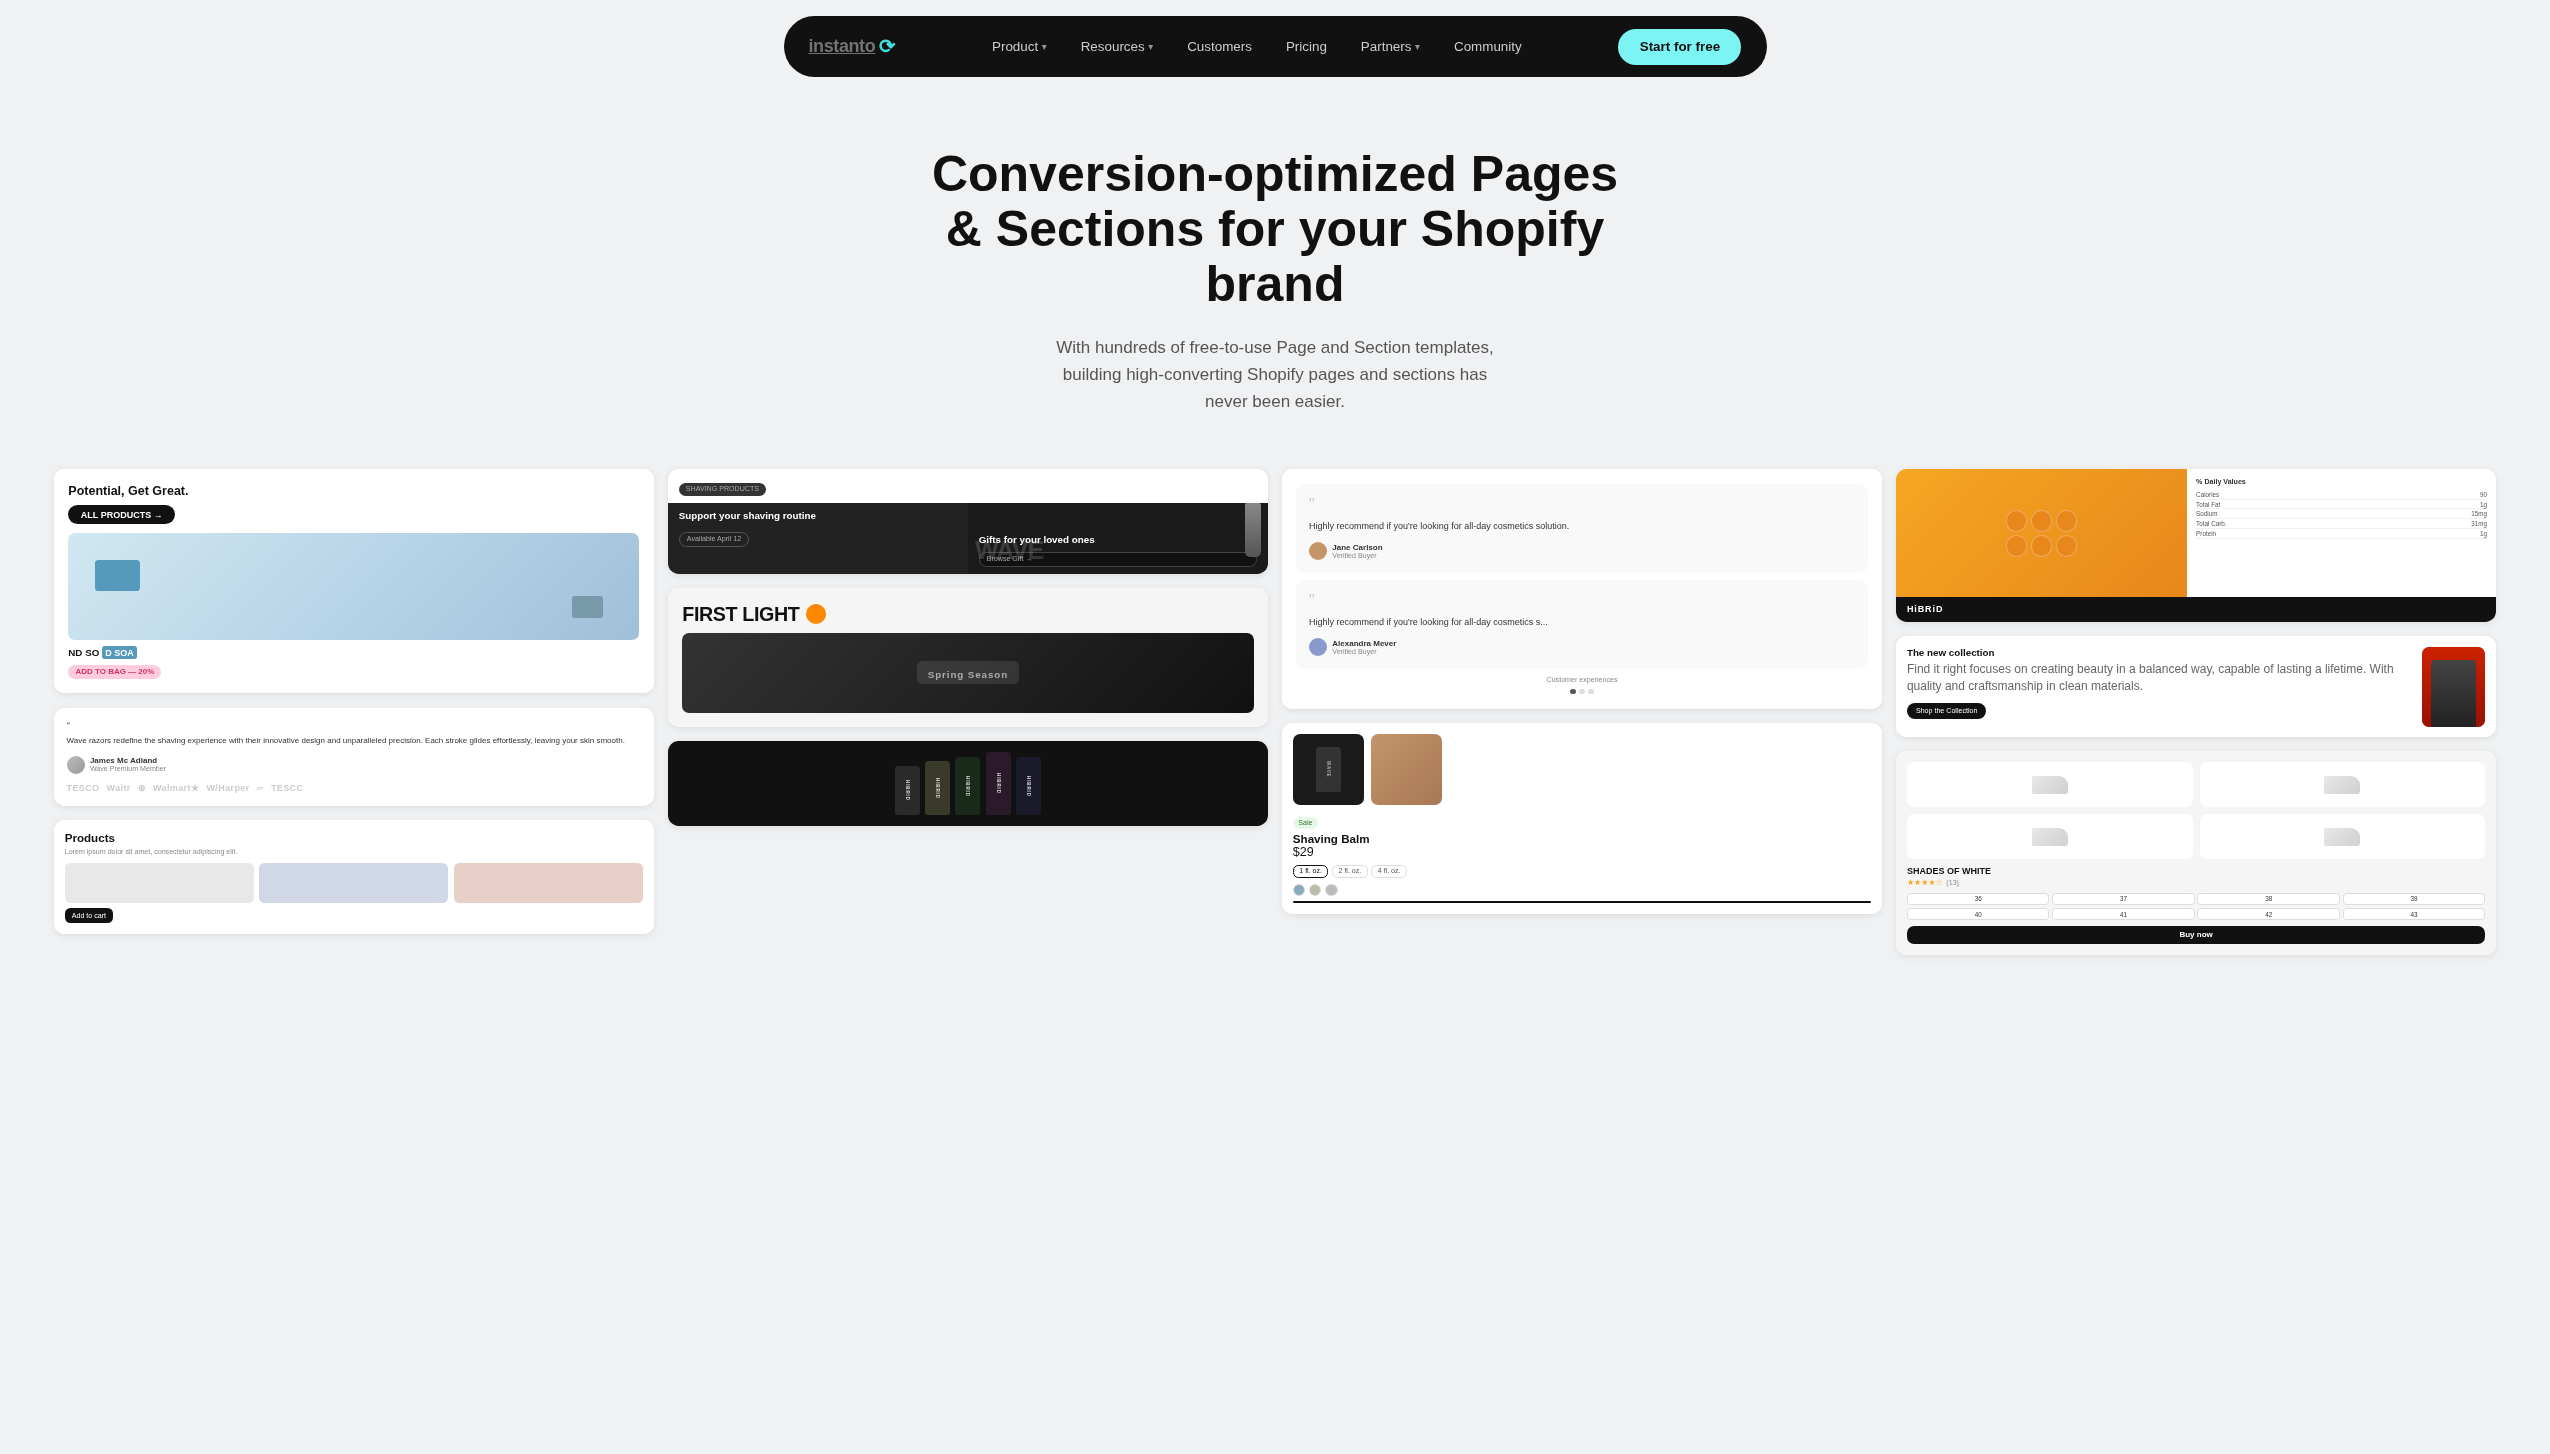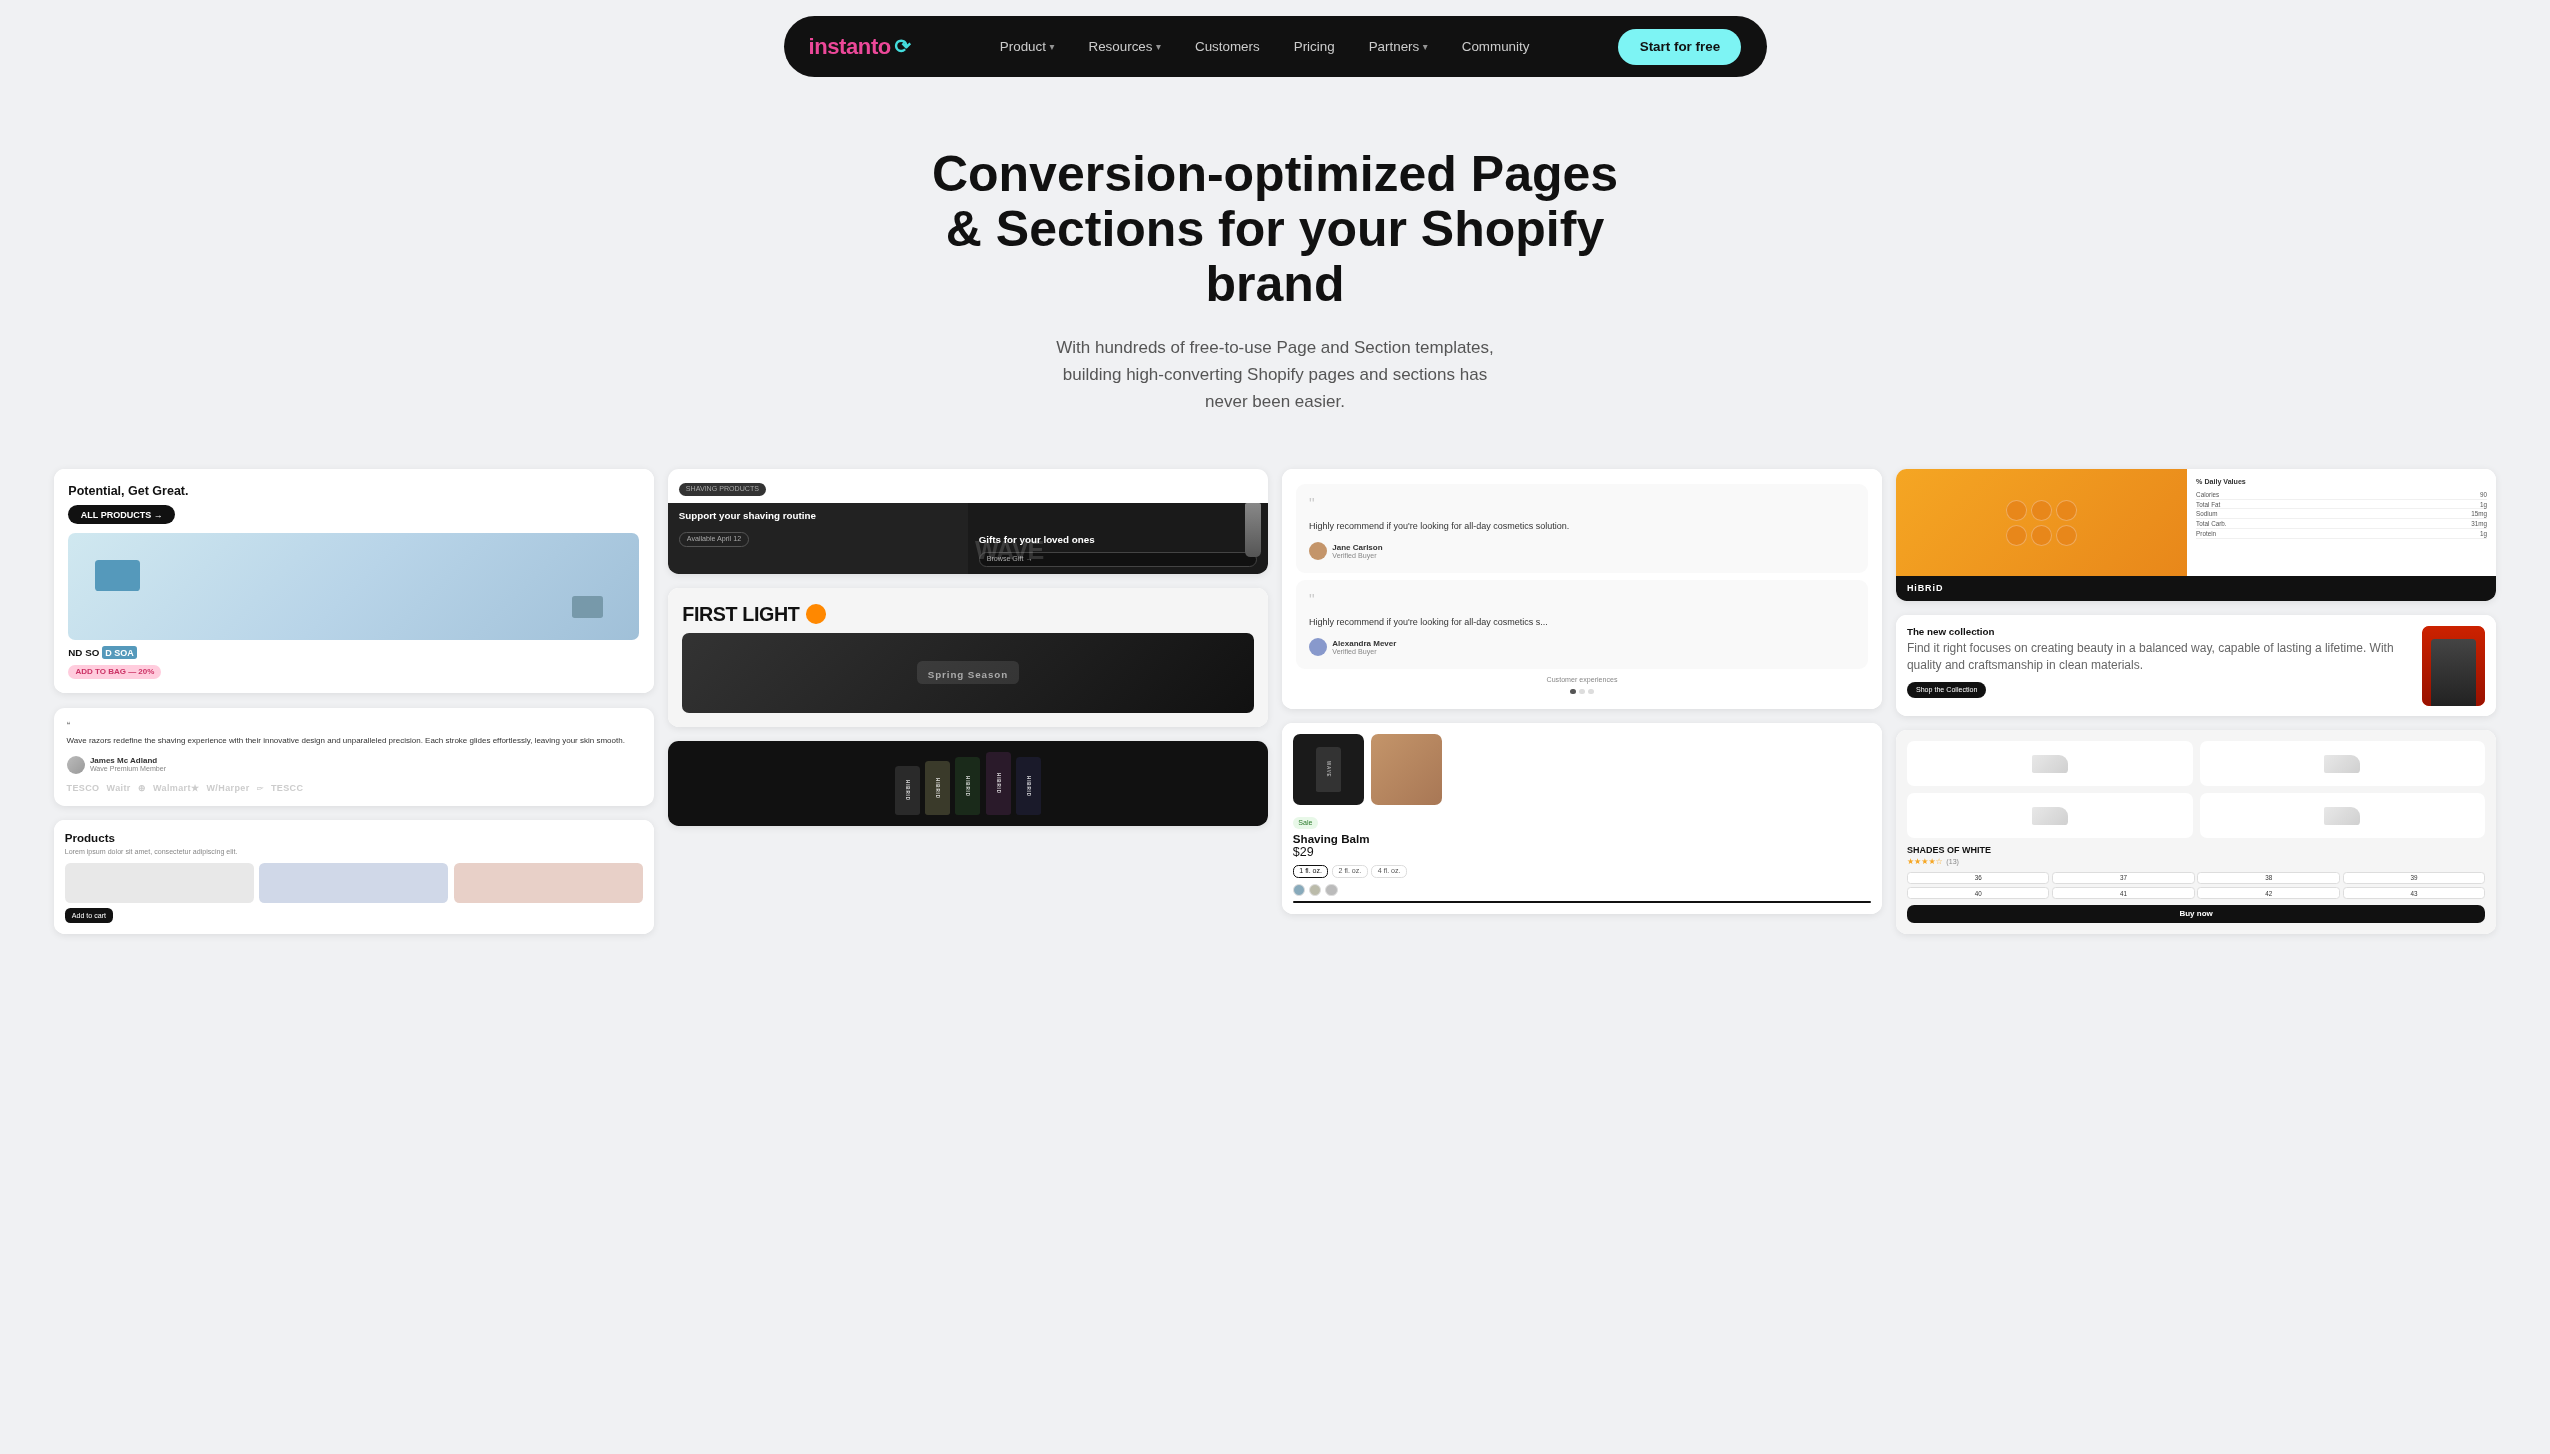--- a/index.html
+++ b/index.html
@@ -25,24 +25,25 @@
       max-width: 983px;
       width: 100%;
       justify-content: space-between;
     }
     .nav-logo {
       display: flex;
       align-items: center;
       gap: 3.6px;
     }
     .nav-logo-text {
-      color: #ec4899;
-      font-size: 22px;
+      color: #737373;
+      font-size: 18px;
       font-weight: 700;
       letter-spacing: -0.4px;
+      text-decoration: underline;
     }
     .nav-logo-icon {
       color: #4dd;
       font-size: 19.7px;
       font-weight: 700;
     }
     .nav-links {
       display: flex;
       align-items: center;
       gap: 5.4px;
@@ -429,21 +430,21 @@
       font-size: 7.1px;
       color: #555;
     }
     .size-opt.sel {
       border-color: #111;
       color: #111;
     }
     .card-orange-inner {
       display: flex;
       gap: 0;
-      height: 107px;
+      height: 128px;
     }
     .orange-img {
       flex: 1;
       background: linear-gradient(135deg, #f5a623, #e8871a);
       display: flex;
       align-items: center;
       justify-content: center;
     }
     .orange-circles-grid {
       display: grid;

